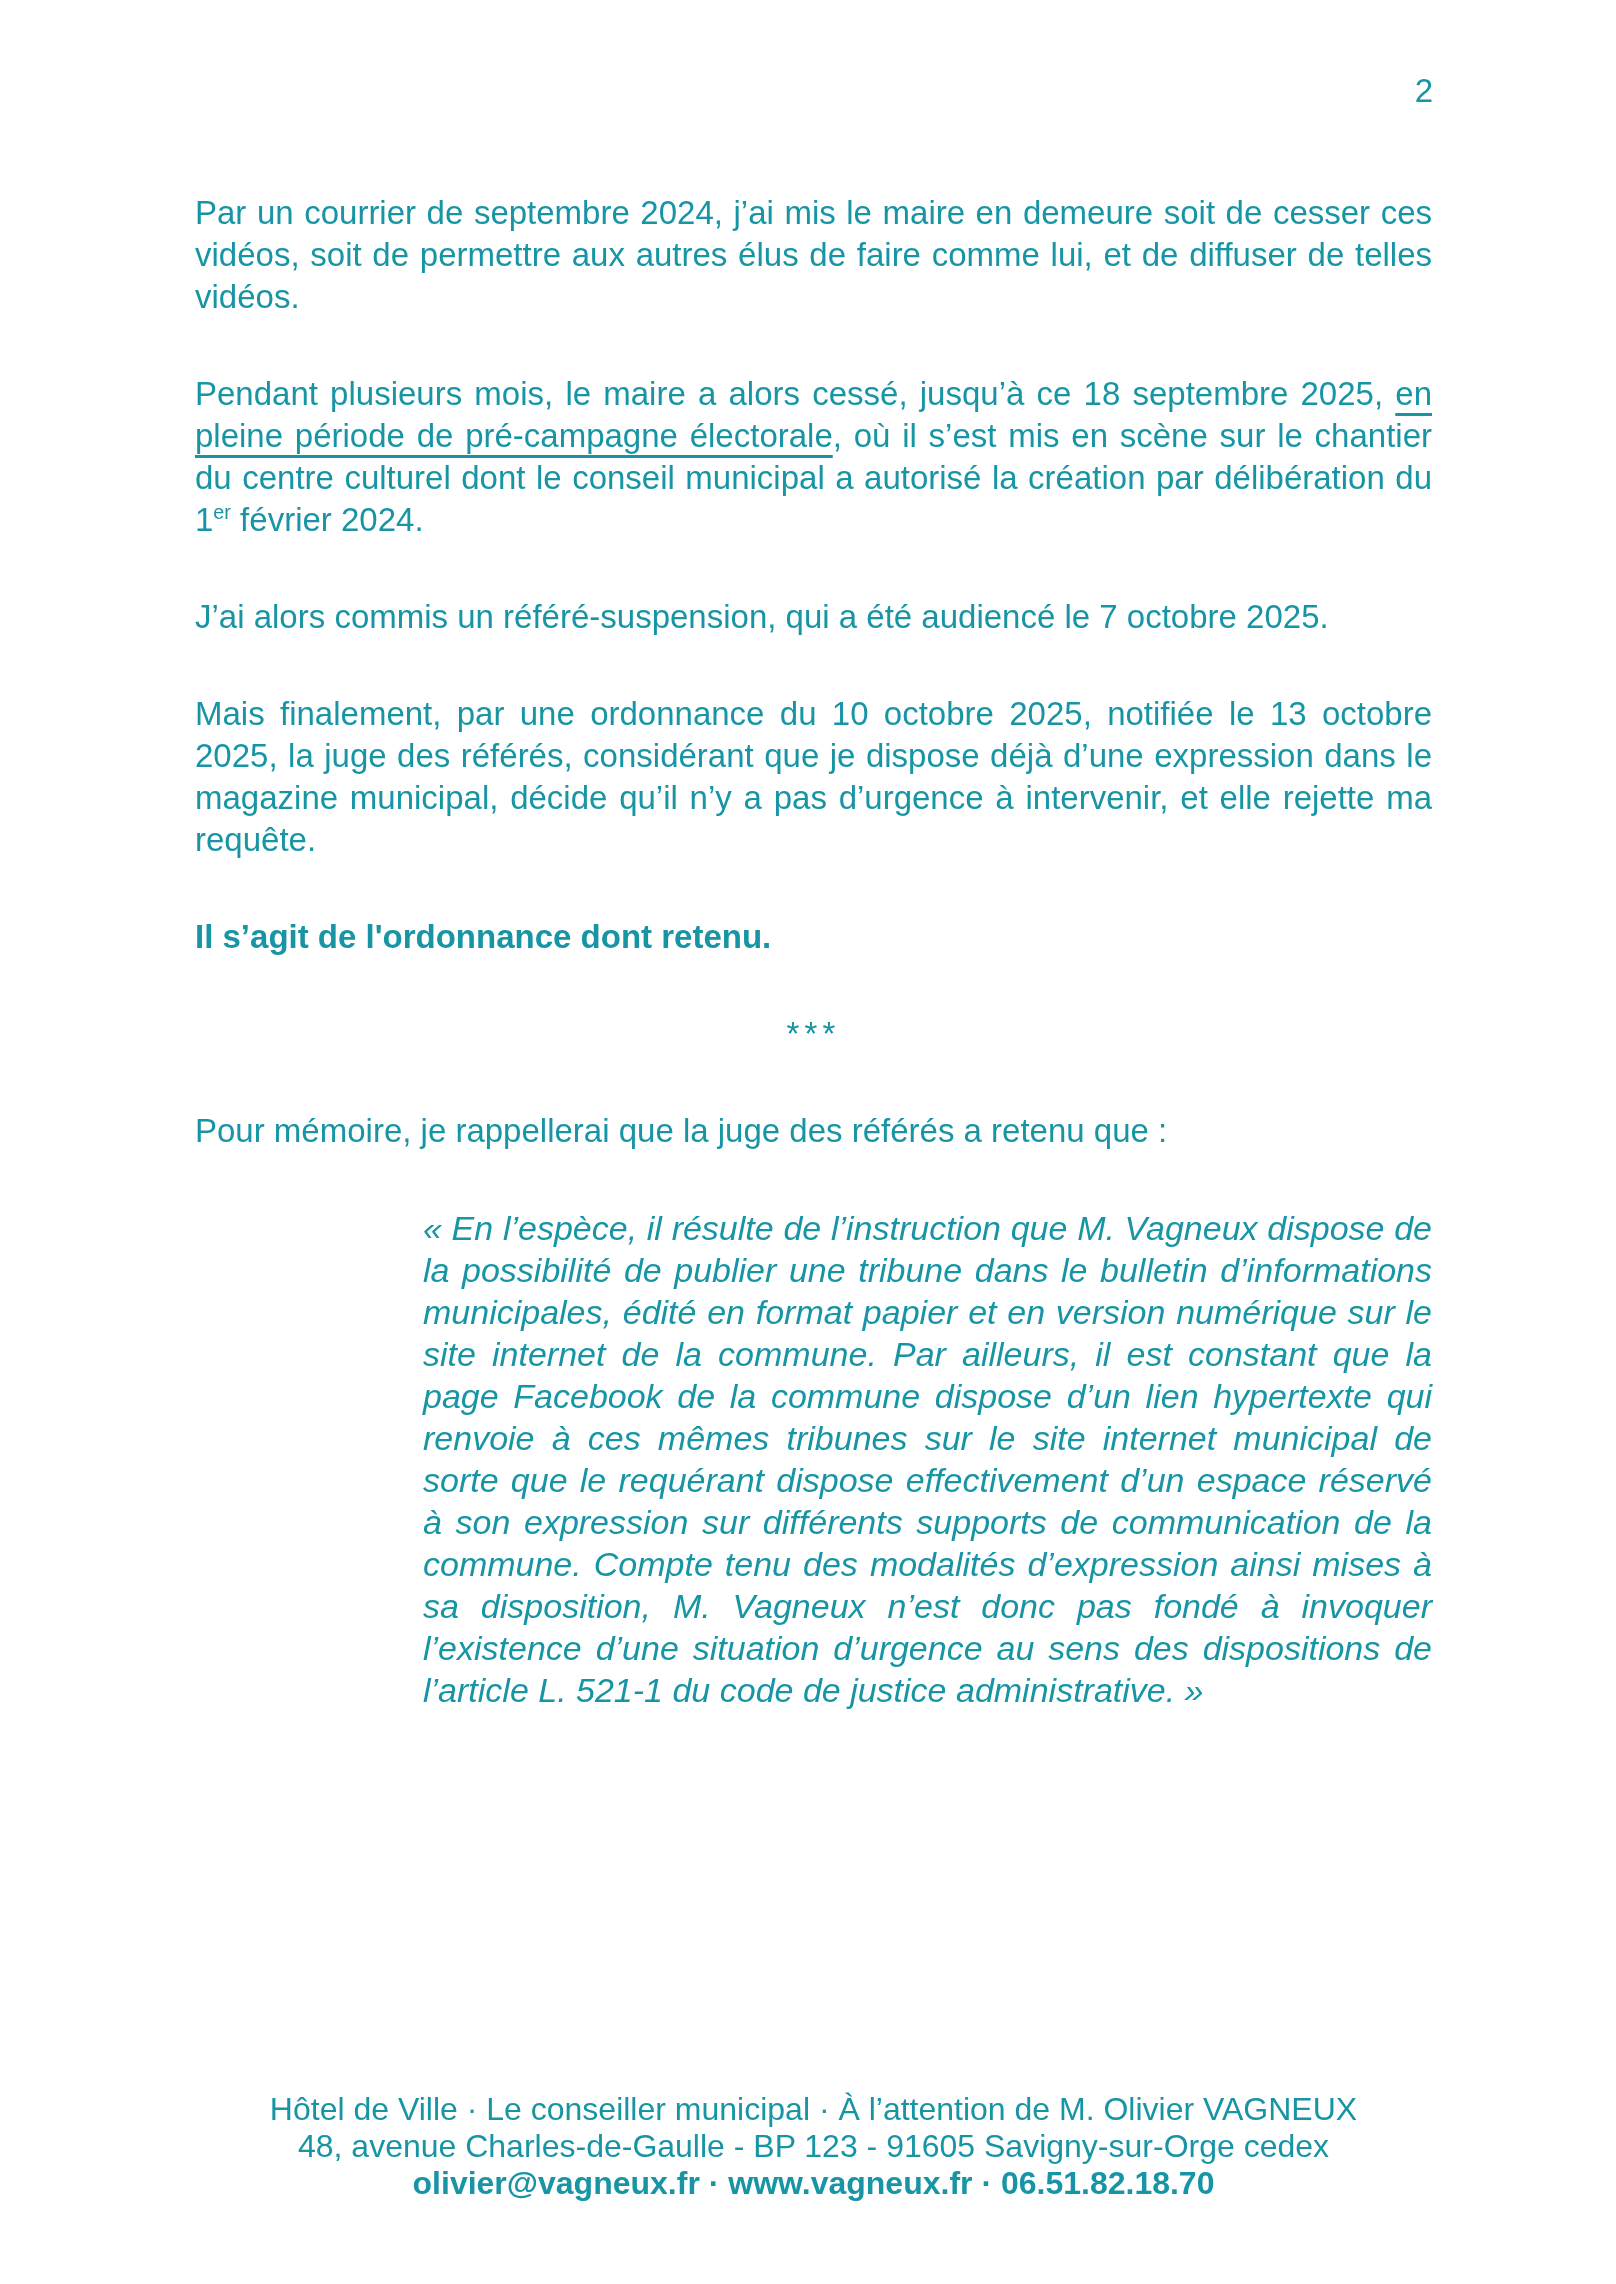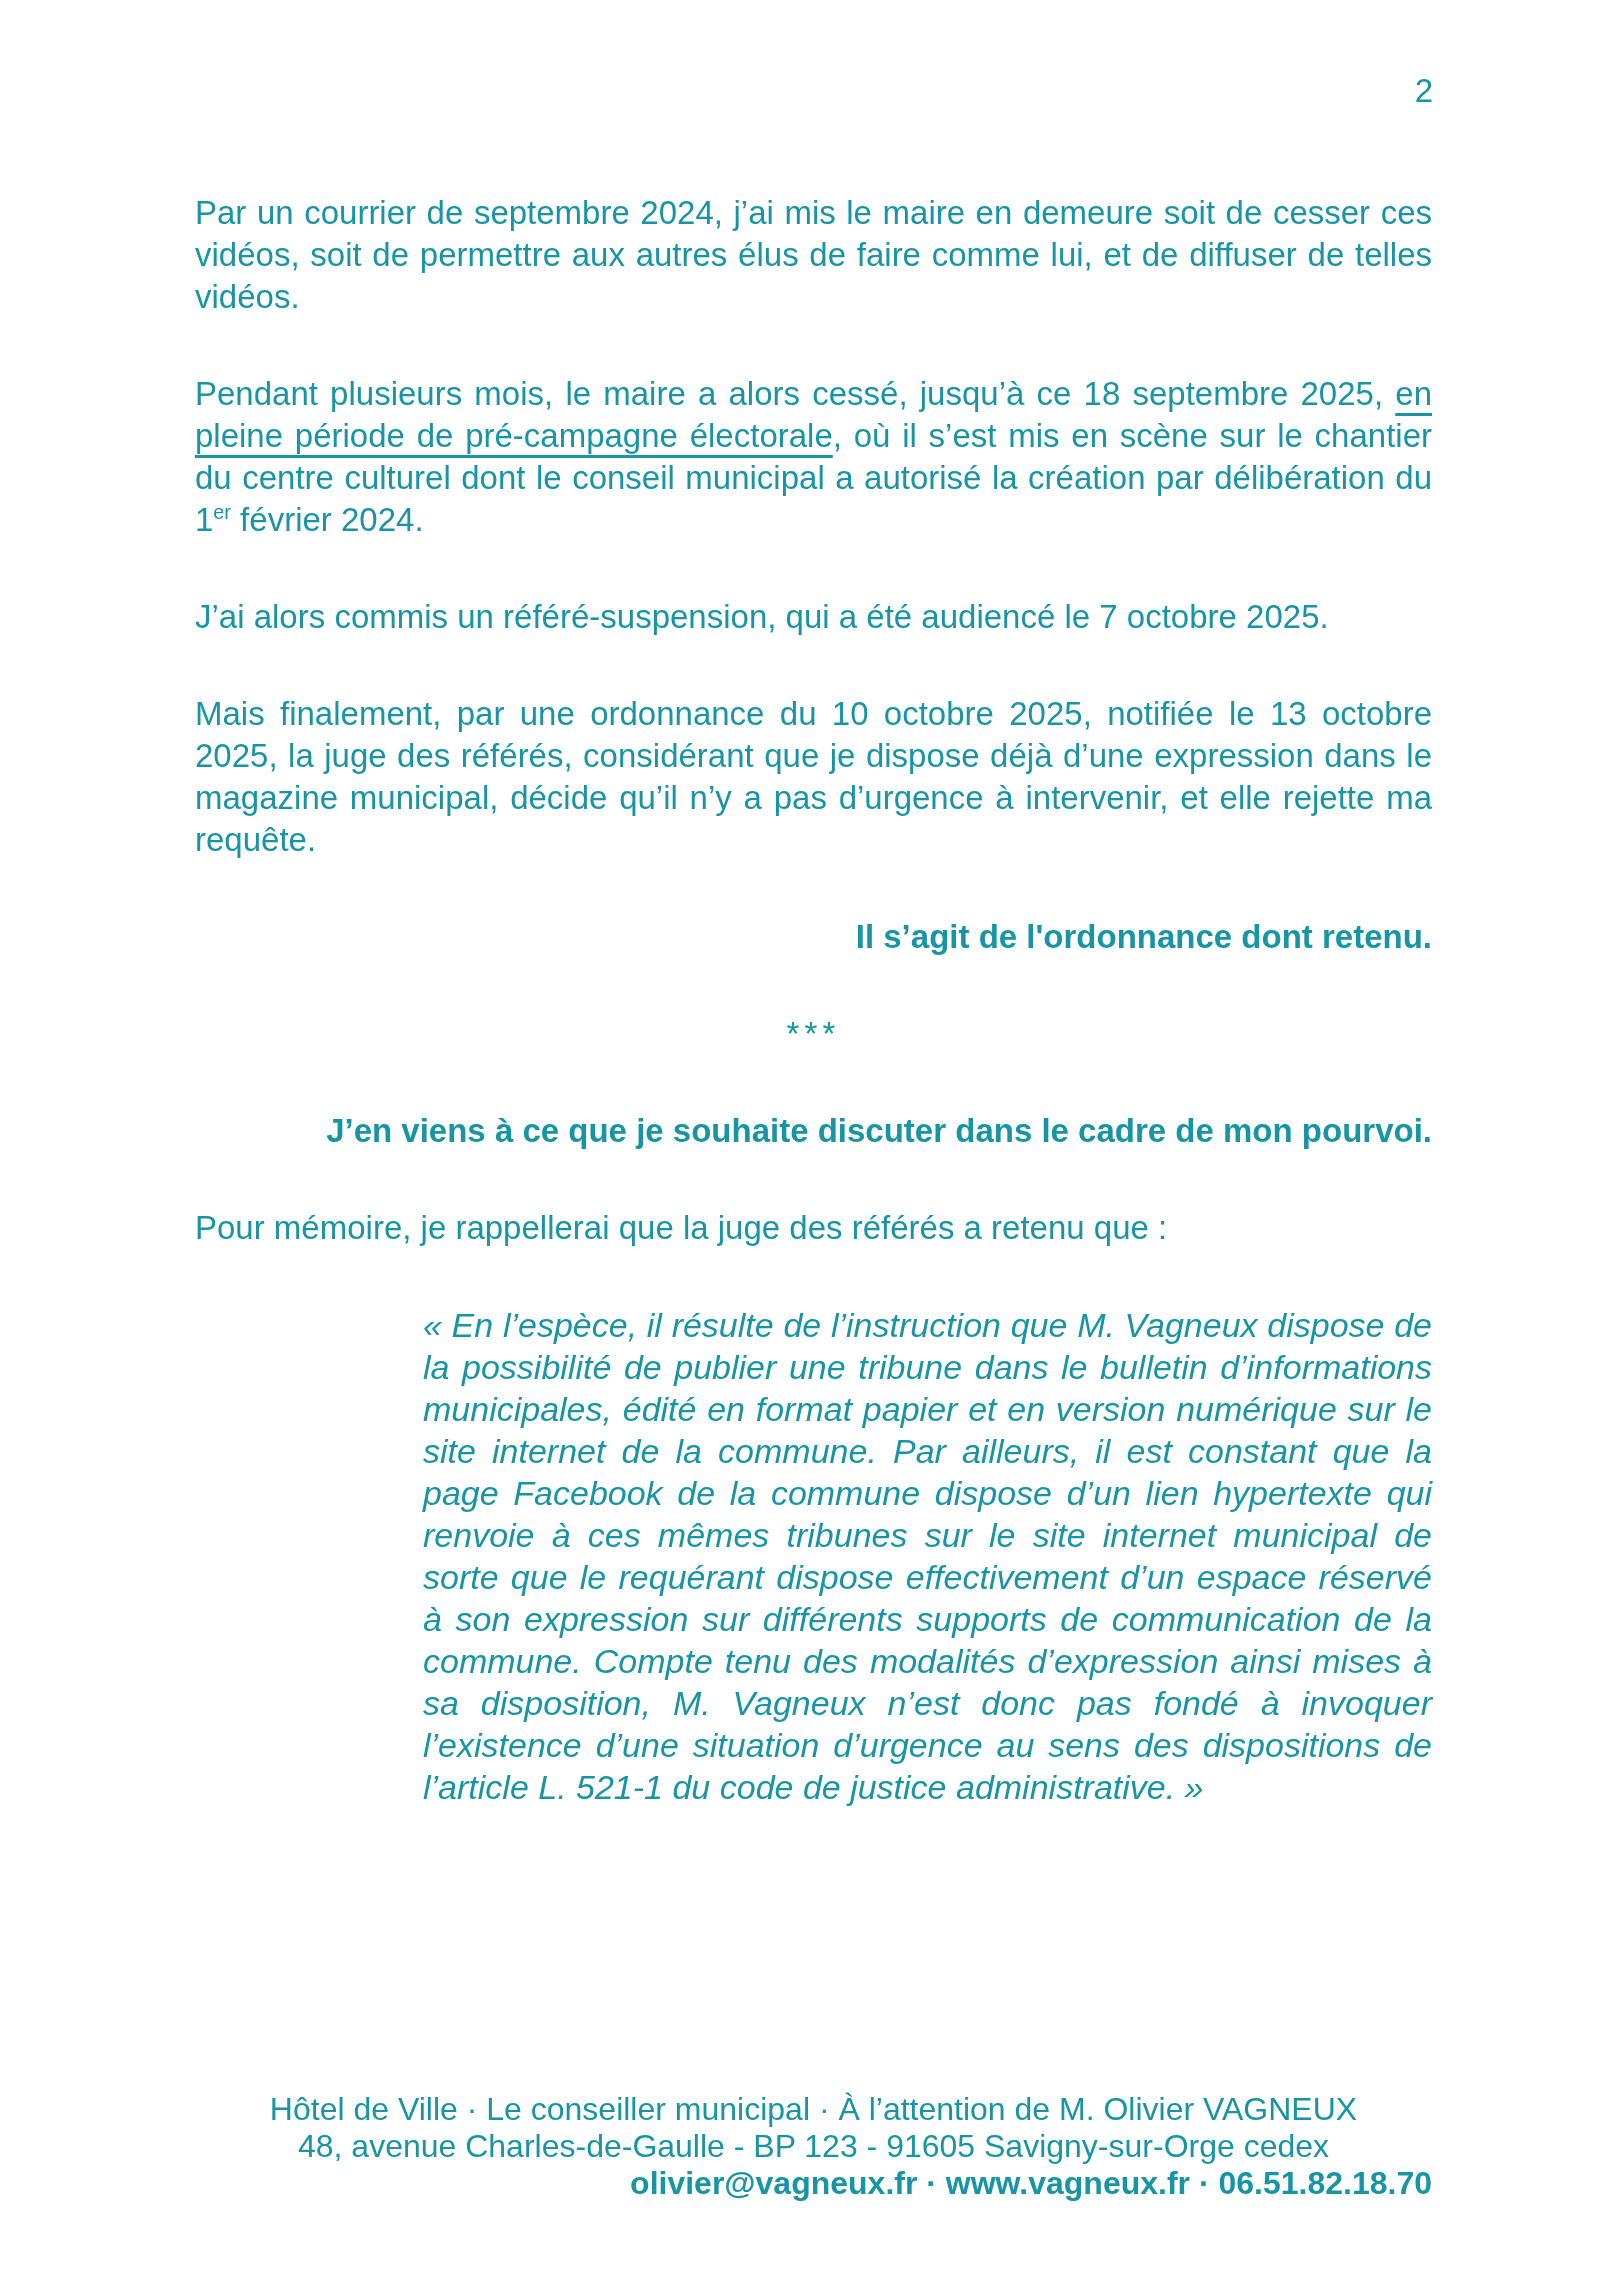--- a/index.html
+++ b/index.html
@@ -29,21 +29,21 @@
     left: 195px;
     width: 1237px;
   }
   .para {
     margin: 0 0 55px 0;
     font-size: 33px;
     line-height: 42px;
     text-align: justify;
     text-justify: inter-word;
   }
-  .bold { font-weight: bold; text-align: right; }
+  .bold { font-weight: bold; }
   .underline {
     text-decoration: underline;
     text-decoration-color: #1795A5;
     text-decoration-thickness: 2.6px;
     text-underline-offset: 7.8px;
   }
   sup {
     font-size: 60%;
     line-height: 0;
     vertical-align: super;
@@ -89,21 +89,20 @@
     <p class="para"><span>Pendant plusieurs mois, le maire a alors cessé, jusqu’à ce 18 septembre 2025, </span><span class="underline">en pleine période de pré-campagne électorale</span><span>, où il s’est mis en scène sur le chantier du centre culturel dont le conseil municipal a autorisé la création par délibération du 1</span><sup>er</sup><span> février 2024.</span></p>
 
     <p class="para">J’ai alors commis un référé-suspension, qui a été audiencé le 7 octobre 2025.</p>
 
     <p class="para">Mais finalement, par une ordonnance du 10 octobre 2025, notifiée le 13 octobre 2025, la juge des référés, considérant que je dispose déjà d’une expression dans le magazine municipal, décide qu’il n’y a pas d’urgence à intervenir, et elle rejette ma requête.</p>
 
     <p class="para bold">Il s’agit de l'ordonnance dont retenu.</p>
 
     <div class="stars">***</div>
 
-    <p class="para bold">J’en viens à ce que je souhaite discuter dans le cadre de mon pourvoi.</p>
 
     <p class="para">Pour mémoire, je rappellerai que la juge des référés a retenu que :</p>
 
     <blockquote class="quote">«&nbsp;En l’espèce, il résulte de l’instruction que M. Vagneux dispose de la possibilité de publier une tribune dans le bulletin d’informations municipales, édité en format papier et en version numérique sur le site internet de la commune. Par ailleurs, il est constant que la page Facebook de la commune dispose d’un lien hypertexte qui renvoie à ces mêmes tribunes sur le site internet municipal de sorte que le requérant dispose effectivement d’un espace réservé à son expression sur différents supports de communication de la commune. Compte tenu des modalités d’expression ainsi mises à sa disposition, M. Vagneux n’est donc pas fondé à invoquer l’existence d’une situation d’urgence au sens des dispositions de l’article L. 521-1 du code de justice administrative.&nbsp;»</blockquote>
 
   </main>
 
   <footer class="footer">
     <div>Hôtel de Ville · Le conseiller municipal · À l’attention de M. Olivier VAGNEUX</div>
     <div>48, avenue Charles-de-Gaulle - BP 123 - 91605 Savigny-sur-Orge cedex</div>

